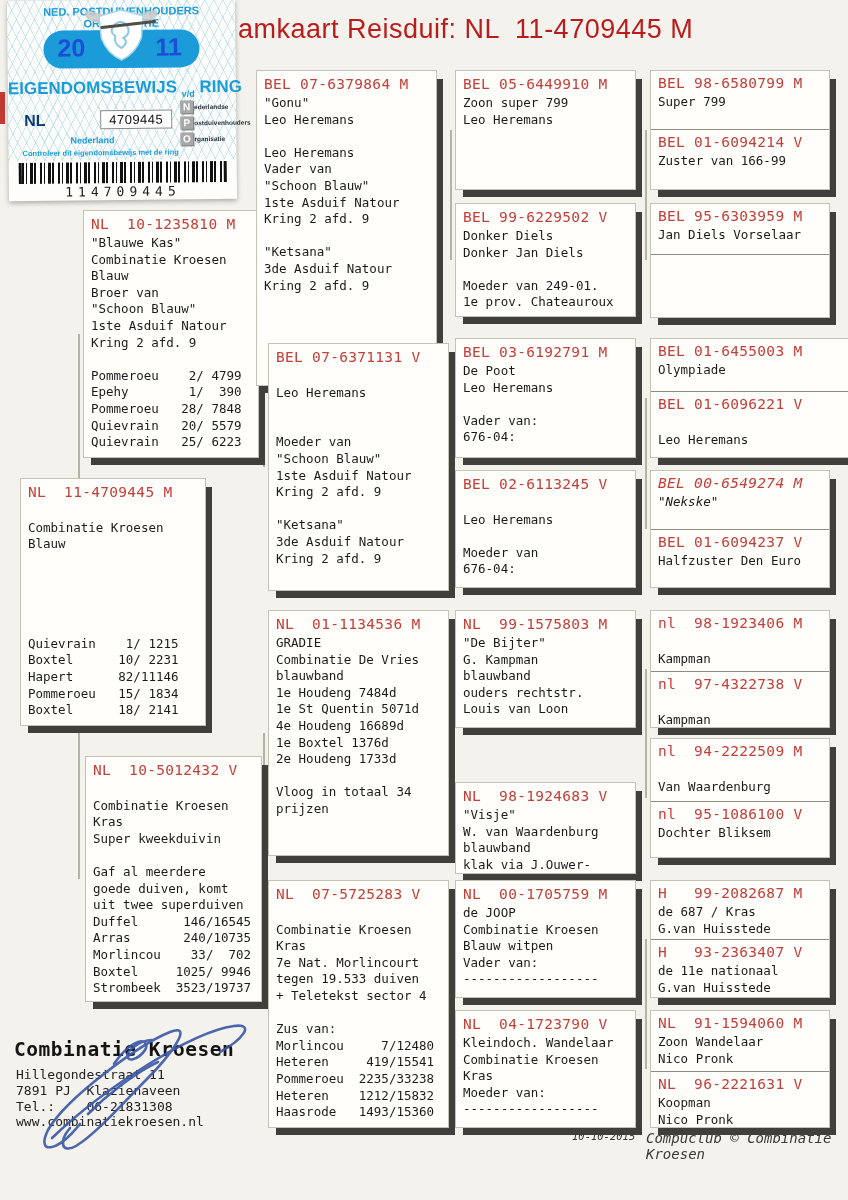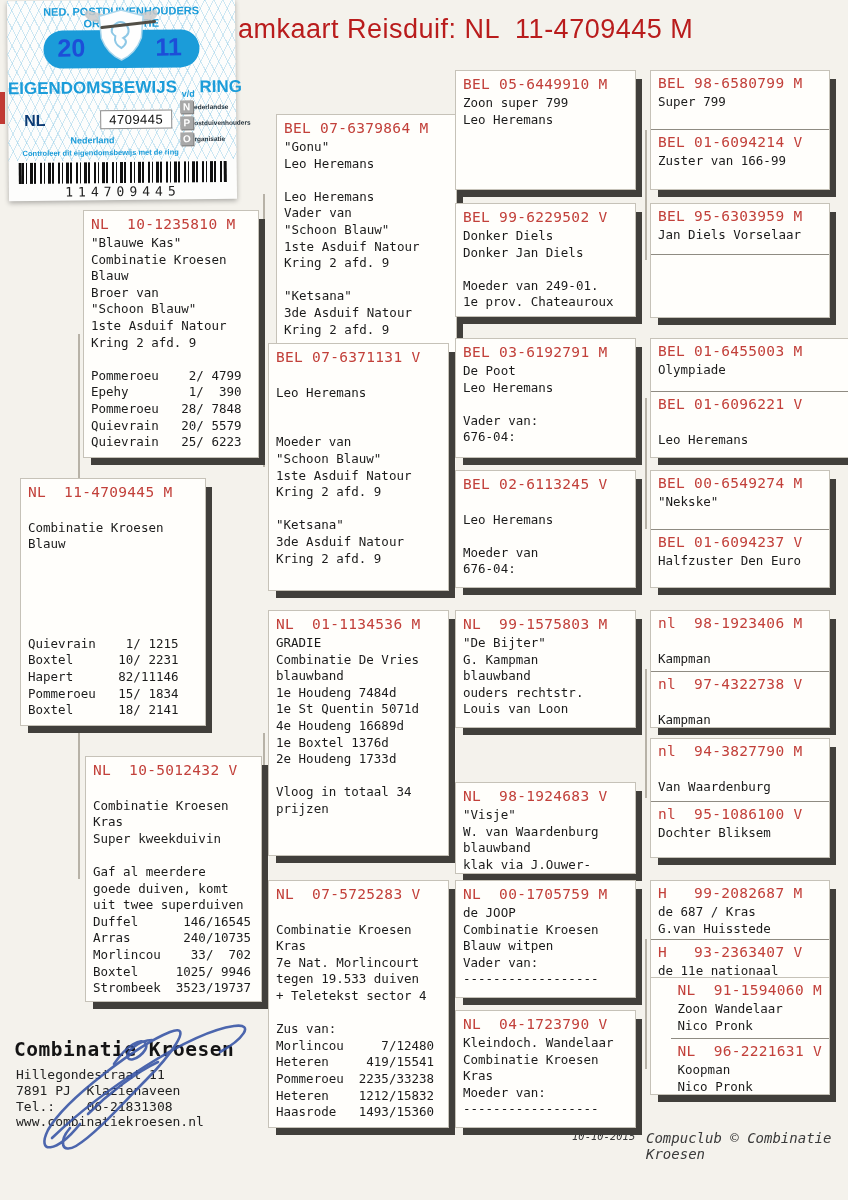--- a/index.html
+++ b/index.html
@@ -179,21 +179,21 @@
 
 Gaf al meerdere
 goede duiven, komt
 uit twee superduiven
 Duffel      146/16545
 Arras       240/10735
 Morlincou    33/  702
 Boxtel     1025/ 9946
 Strombeek  3523/19737</div>
       </div>
-      <div class="pbox" style="left: 276px; top: 70px; width: 181px; height: 316px; margin-top: 44px;">
+      <div class="pbox" style="left: 256px; top: 70px; width: 181px; height: 316px;">
         <div class="pbox-header">BEL 07-6379864 M</div>
         <div class="pbox-body">"Gonu"
 Leo Heremans
 
 Leo Heremans
 Vader van
 "Schoon Blauw"
 1ste Asduif Natour
 Kring 2 afd. 9
 
@@ -332,21 +332,21 @@
           <div class="pbox-header">BEL 01-6455003 M</div>
           <div class="pbox-body">Olympiade</div>
         </div>
         <div class="sub sub-bottom">
           <div class="pbox-header">BEL 01-6096221 V</div>
           <div class="pbox-body">
 Leo Heremans</div>
         </div>
       </div>
       <div class="pbox pairbox" style="left: 650px; top: 470px; width: 180px; height: 118px;">
-        <div class="sub sub-top" style="height: 58px;">
+        <div class="sub sub-top" style="height: 58px; font-style: italic;">
           <div class="pbox-header">BEL 00-6549274 M</div>
           <div class="pbox-body">"Nekske"</div>
         </div>
         <div class="sub sub-bottom">
           <div class="pbox-header">BEL 01-6094237 V</div>
           <div class="pbox-body">Halfzuster Den Euro</div>
         </div>
       </div>
       <div class="pbox pairbox" style="left: 650px; top: 610px; width: 180px; height: 118px;">
         <div class="sub sub-top" style="height: 60px;">
@@ -355,42 +355,42 @@
 Kampman</div>
         </div>
         <div class="sub sub-bottom">
           <div class="pbox-header">nl  97-4322738 V</div>
           <div class="pbox-body">
 Kampman</div>
         </div>
       </div>
       <div class="pbox pairbox" style="left: 650px; top: 738px; width: 180px; height: 120px;">
         <div class="sub sub-top" style="height: 62px;">
-          <div class="pbox-header">nl  94-3827790 M</div>
+          <div class="pbox-header">nl  94-2222509 M</div>
           <div class="pbox-body">
 Van Waardenburg</div>
         </div>
         <div class="sub sub-bottom">
           <div class="pbox-header">nl  95-1086100 V</div>
           <div class="pbox-body">Dochter Bliksem</div>
         </div>
       </div>
       <div class="pbox pairbox" style="left: 650px; top: 880px; width: 180px; height: 118px;">
         <div class="sub sub-top" style="height: 58px;">
           <div class="pbox-header">H   99-2082687 M</div>
           <div class="pbox-body">de 687 / Kras
 G.van Huisstede</div>
         </div>
         <div class="sub sub-bottom">
           <div class="pbox-header">H   93-2363407 V</div>
           <div class="pbox-body">de 11e nationaal
 G.van Huisstede</div>
         </div>
       </div>
-      <div class="pbox pairbox" style="left: 650px; top: 977px; width: 180px; height: 118px; align-items: flex-end;">
+      <div class="pbox pairbox" style="left: 650px; top: 1010px; width: 180px; height: 118px;">
         <div class="sub sub-top" style="height: 60px;">
           <div class="pbox-header">NL  91-1594060 M</div>
           <div class="pbox-body">Zoon Wandelaar
 Nico Pronk</div>
         </div>
         <div class="sub sub-bottom">
           <div class="pbox-header">NL  96-2221631 V</div>
           <div class="pbox-body">Koopman
 Nico Pronk</div>
         </div>

